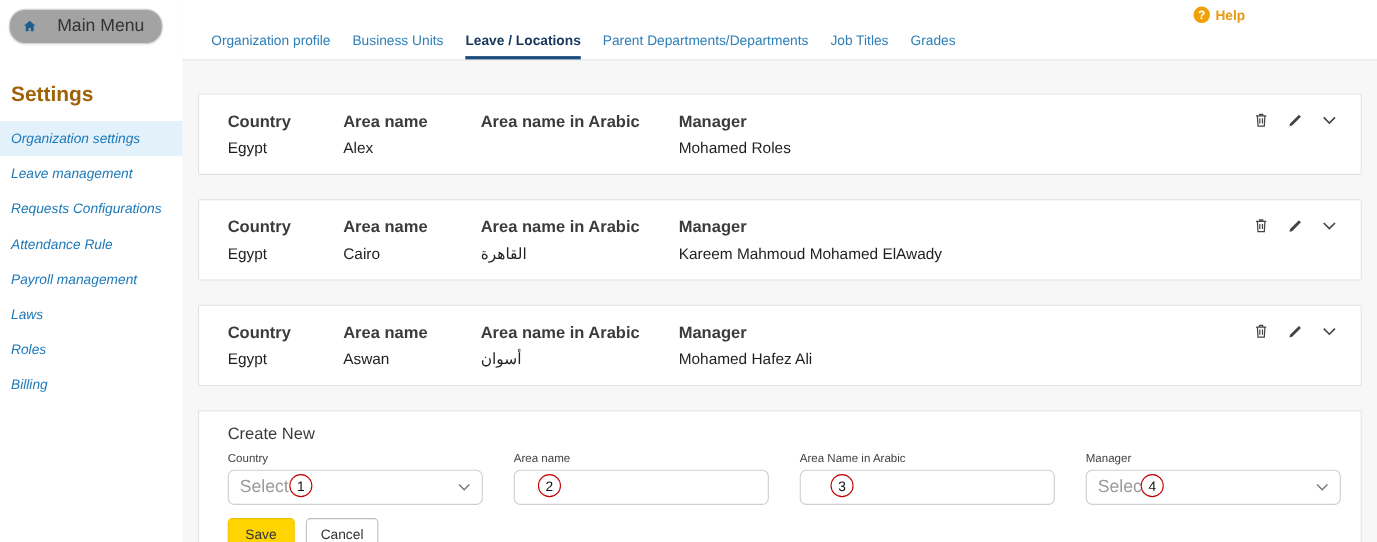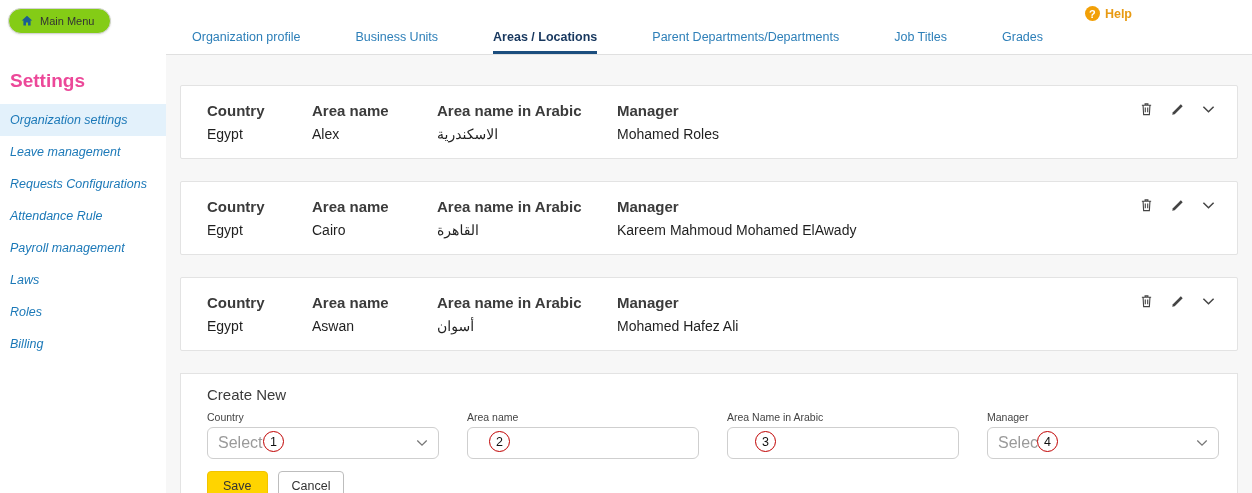--- a/index.html
+++ b/index.html
@@ -7,44 +7,44 @@
   body {
     width:1252px; height:493px; overflow:hidden;
     font-family:"Liberation Sans", sans-serif;
     background:#ffffff; color:#333;
   }
   .app { display:flex; width:1252px; height:493px; }
 
   
   .sidebar { width:166px; flex-shrink:0; background:#fff; padding-top:8px; }
   .main-menu-btn {
-    display:inline-flex; align-items:center; gap:7px;
+    display:inline-flex; align-items:center; gap:19px;
     margin-left:8px; padding:6px 16px 6px 12px;
-    border:1px solid #d4d4d4; border-radius:15px; background:#84cc16;
-    font-size:11px; color:#333; cursor:pointer;
+    border:1px solid #d4d4d4; border-radius:15px; background:#a3a3a3;
+    font-size:16px; color:#333; cursor:pointer;
     box-shadow:0 1px 2px rgba(0,0,0,.08);
   }
-  .settings-title { font-size:19px; font-weight:700; color:#ec4899; margin:36px 0 12px 10px; }
+  .settings-title { font-size:19px; font-weight:700; color:#a16207; margin:36px 0 12px 10px; }
   .side-item { padding:9px 10px; font-size:12.5px; color:#1c79b8; cursor:pointer;font-style:italic; }
   .side-item.active { background:#e3f1fb; }
 
   
   .content { flex:1; min-width:0; display:flex; flex-direction:column; background:#f7f7f7; }
   .top { background:#fff; border-bottom:1px solid #e0e0e0; position:relative; padding:0 0 0 26px; }
   .help {
     position:absolute; top:6px; right:120px;
     display:flex; align-items:center; gap:5px; cursor:pointer;
     font-size:12.5px; color:#e89a12; font-weight:600;
   }
   .help-badge {
     width:15px; height:15px; border-radius:50%; background:#f2a007;
     color:#fff; font-size:11px; font-weight:700;
     display:flex; align-items:center; justify-content:center;
   }
-  .tabs { display:flex; align-items:flex-end; gap:55px; padding-top:30px; font-size:12.5px; }
+  .tabs { display:flex; align-items:flex-end; gap:20px; padding-top:30px; font-size:12.5px; }
   .tab { color:#2d7fb8; padding-bottom:10px; cursor:pointer; white-space:nowrap; }
   .tab.active { color:#17375e; font-weight:700; border-bottom:3px solid #1b4e7e; padding-bottom:7px; }
 
   .cards { padding:30px 14px 0 14px; display:flex; flex-direction:column; gap:22px; }
   .card {
     background:#fff; border:1px solid #e3e3e3; border-radius:2px;
     padding:16px 18px 16px 26px; position:relative;
   }
   .card-grid { display:grid; grid-template-columns:105px 125px 180px 1fr; }
   .cell-header { font-size:15px; font-weight:700; color:#3b3b3b; margin-bottom:7px; }
@@ -115,42 +115,41 @@
   <div class="content">
 
     <div class="top">
       <div class="help">
         <span class="help-badge">?</span>
         <span>Help</span>
       </div>
       <div class="tabs">
         <span class="tab">Organization profile</span>
         <span class="tab">Business Units</span>
-        <span class="tab active">Areas / Locations</span>
+        <span class="tab active">Leave / Locations</span>
         <span class="tab">Parent Departments/Departments</span>
         <span class="tab">Job Titles</span>
         <span class="tab">Grades</span>
       </div>
     </div>
 
     <div class="cards">
 
       <div class="card">
         <div class="card-grid">
           <div>
             <div class="cell-header">Country</div>
             <div class="cell-value">Egypt</div>
           </div>
           <div>
             <div class="cell-header">Area name</div>
             <div class="cell-value">Alex</div>
           </div>
           <div>
             <div class="cell-header">Area name in Arabic</div>
-            <div class="cell-value">الاسكندرية</div>
           </div>
           <div>
             <div class="cell-header">Manager</div>
             <div class="cell-value">Mohamed Roles</div>
           </div>
         </div>
         <div class="card-icons">
           <span class="icon-btn">
               <svg width="13" height="14" viewBox="0 0 14 15">
                 <path d="M2 3.5h10M5.5 3.5V2h3v1.5M3.3 3.5l.6 10h6.2l.6-10M5.7 6v5M8.3 6v5" stroke="#444" stroke-width="1.2" fill="none"></path>

